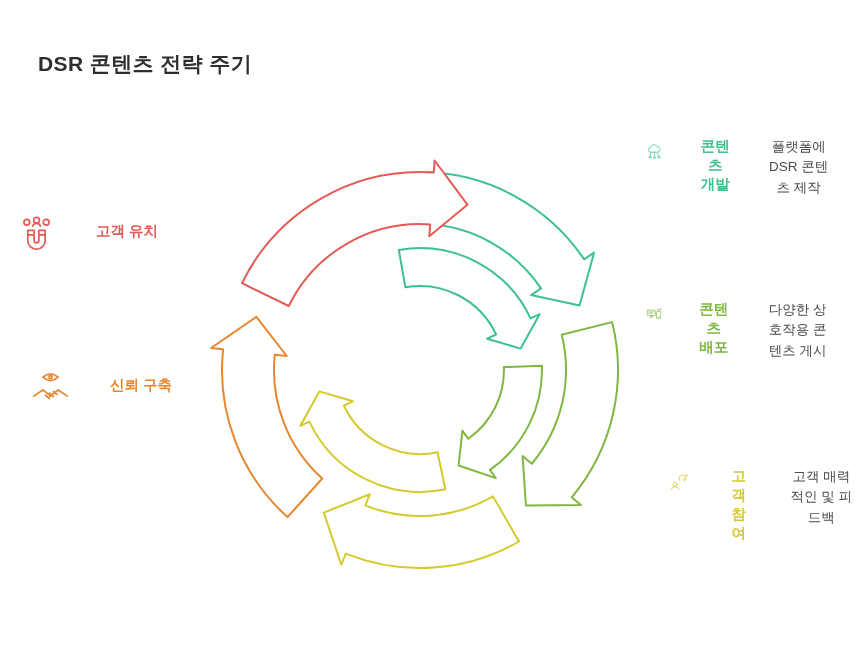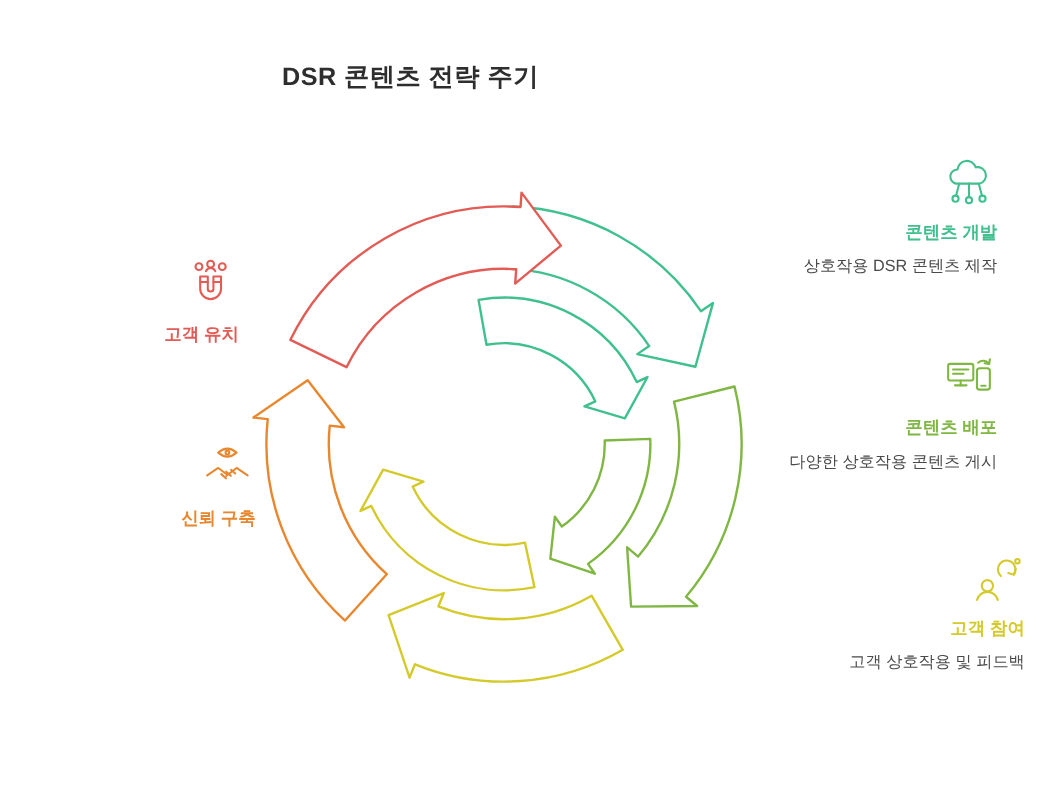--- a/index.html
+++ b/index.html
@@ -5,27 +5,29 @@
   *{margin:0;padding:0;box-sizing:border-box}
   html,body{width:864px;height:672px}
   body{
     position:relative;
     background:#ffffff;
     font-family:"Liberation Sans",sans-serif;
     overflow:hidden;
   }
   .title{
     position:absolute;top:50px;left:0;width:684px;
-    text-align:center;font-size:21px;font-weight:700;color:#2e2e2e;
+    text-align:left;font-size:21px;font-weight:700;color:#2e2e2e;
     letter-spacing:.4px;
+    padding-left:38px;
   }
   .col-item{
     position:absolute;width:186px;
-    display:flex;flex-direction:column;align-items:flex-end;
+    display:flex;flex-direction:row;align-items:flex-start;
     text-align:center;
+    gap:36px;
   }
   .icon{width:47px;height:47px;color:var(--c)}
   .icon svg{width:100%;height:100%;display:block}
   .label{margin-top:9px;font-size:14.5px;font-weight:700;color:var(--c)}
   .desc{margin-top:9px;font-size:13.5px;color:#4a4a4a;line-height:1.5}
   #diagram{position:absolute;left:188px;top:138px;width:464px;height:464px}
 </style>
 </head>
 <body>
 
@@ -78,21 +80,21 @@
       <path d="M12.5 24.5 a5.8 5.8 0 0 1 1.2 -11.5 a7.6 7.6 0 0 1 14.8 -1.8 a5.4 5.4 0 0 1 3 13.3 Z"></path>
       <line x1="15" y1="24.5" x2="12.5" y2="34.2"></line>
       <line x1="23" y1="24.5" x2="23" y2="35.2"></line>
       <line x1="31" y1="24.5" x2="33.5" y2="34.2"></line>
       <circle cx="12" cy="36.8" r="2.5"></circle>
       <circle cx="23" cy="38" r="2.5"></circle>
       <circle cx="34" cy="36.8" r="2.5"></circle>
     </svg>
   </div>
   <div class="label">콘텐츠 개발</div>
-  <div class="desc">상호작용 DSR 콘텐츠 제작</div>
+  <div class="desc">플랫폼에 DSR 콘텐츠 제작</div>
 </div>
 
 <div class="col-item" style="left: 645px; top: 291px; --c: #7fb742;">
   <div class="icon">
     <svg viewBox="0 0 46 46" fill="none" stroke="currentColor" stroke-width="1.7" stroke-linecap="round" stroke-linejoin="round">
       <rect x="6" y="12" width="20.5" height="13.5" rx="1.6"></rect>
       <line x1="10" y1="16.5" x2="22.5" y2="16.5"></line>
       <line x1="10" y1="20" x2="18.5" y2="20"></line>
       <line x1="16.2" y1="25.5" x2="16.2" y2="29.5"></line>
       <line x1="11.5" y1="29.5" x2="21" y2="29.5"></line>
@@ -110,14 +112,14 @@
   <div class="icon">
     <svg viewBox="0 0 46 46" fill="none" stroke="currentColor" stroke-width="1.7" stroke-linecap="round" stroke-linejoin="round">
       <circle cx="15.5" cy="29.5" r="4.6"></circle>
       <path d="M7 41 a8.8 8.8 0 0 1 17 0"></path>
       <path d="M26.5 21.5 a7.2 7.2 0 1 1 10.6 -1.2"></path>
       <path d="M38.5 15.5 l-1.2 5 -4.8 -1.4"></path>
       <circle cx="40" cy="9.5" r="1.8"></circle>
     </svg>
   </div>
   <div class="label">고객 참여</div>
-  <div class="desc">고객 상호작용 및 피드백</div>
+  <div class="desc">고객 매력적인 및 피드백</div>
 </div>
 
 </body></html>

